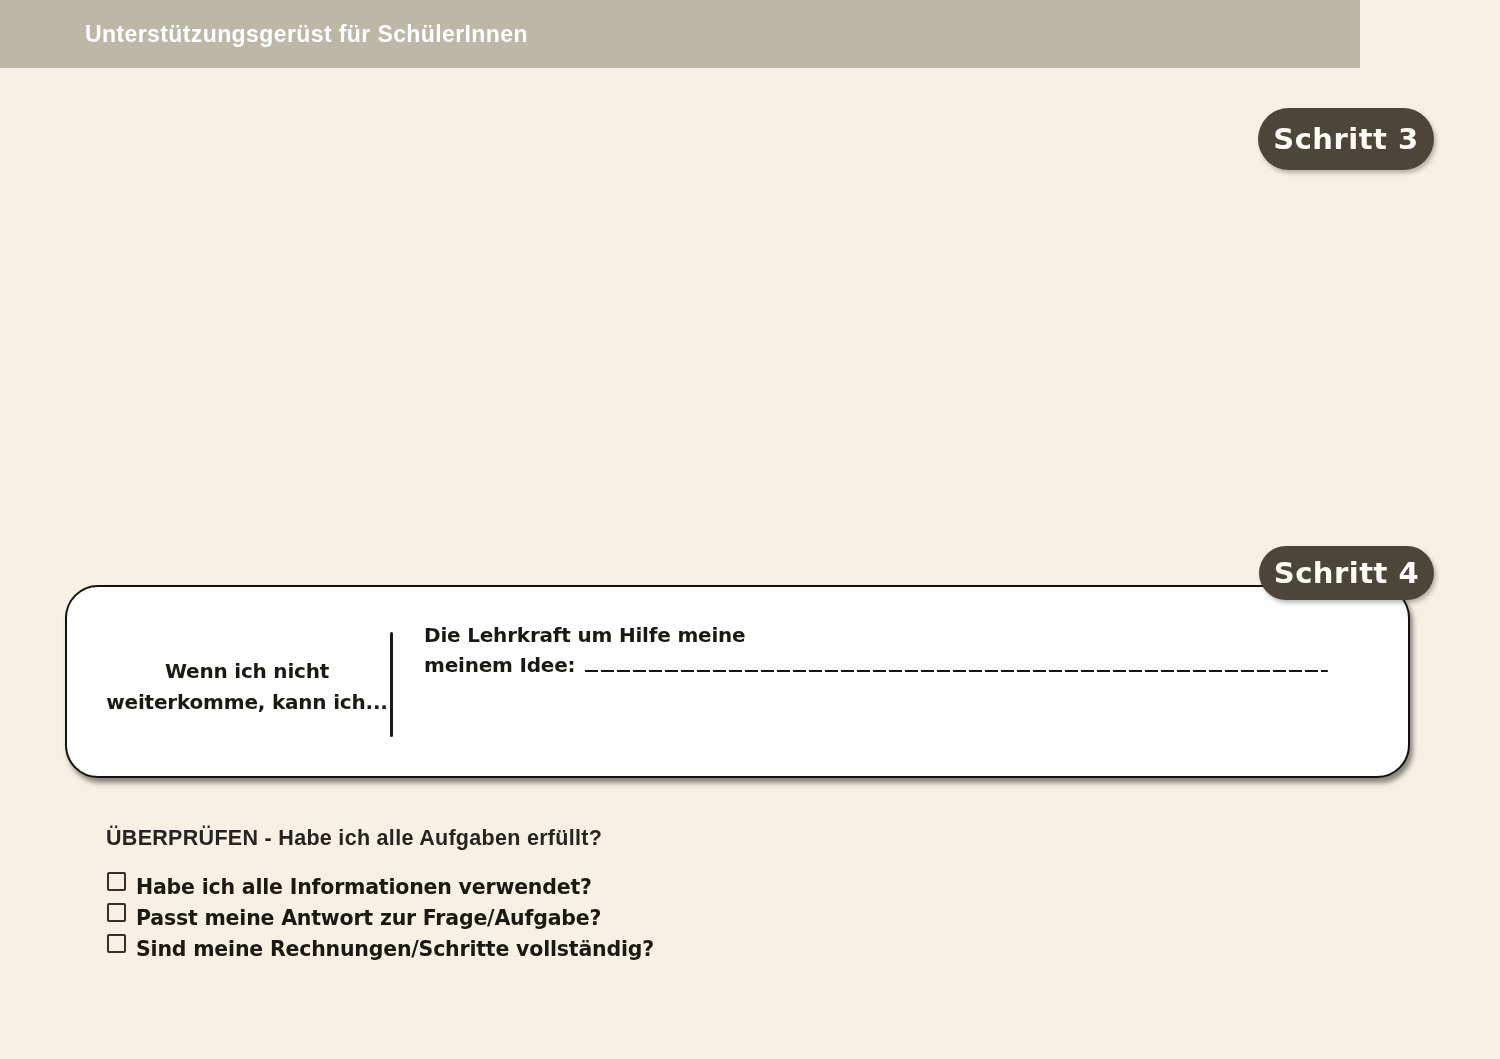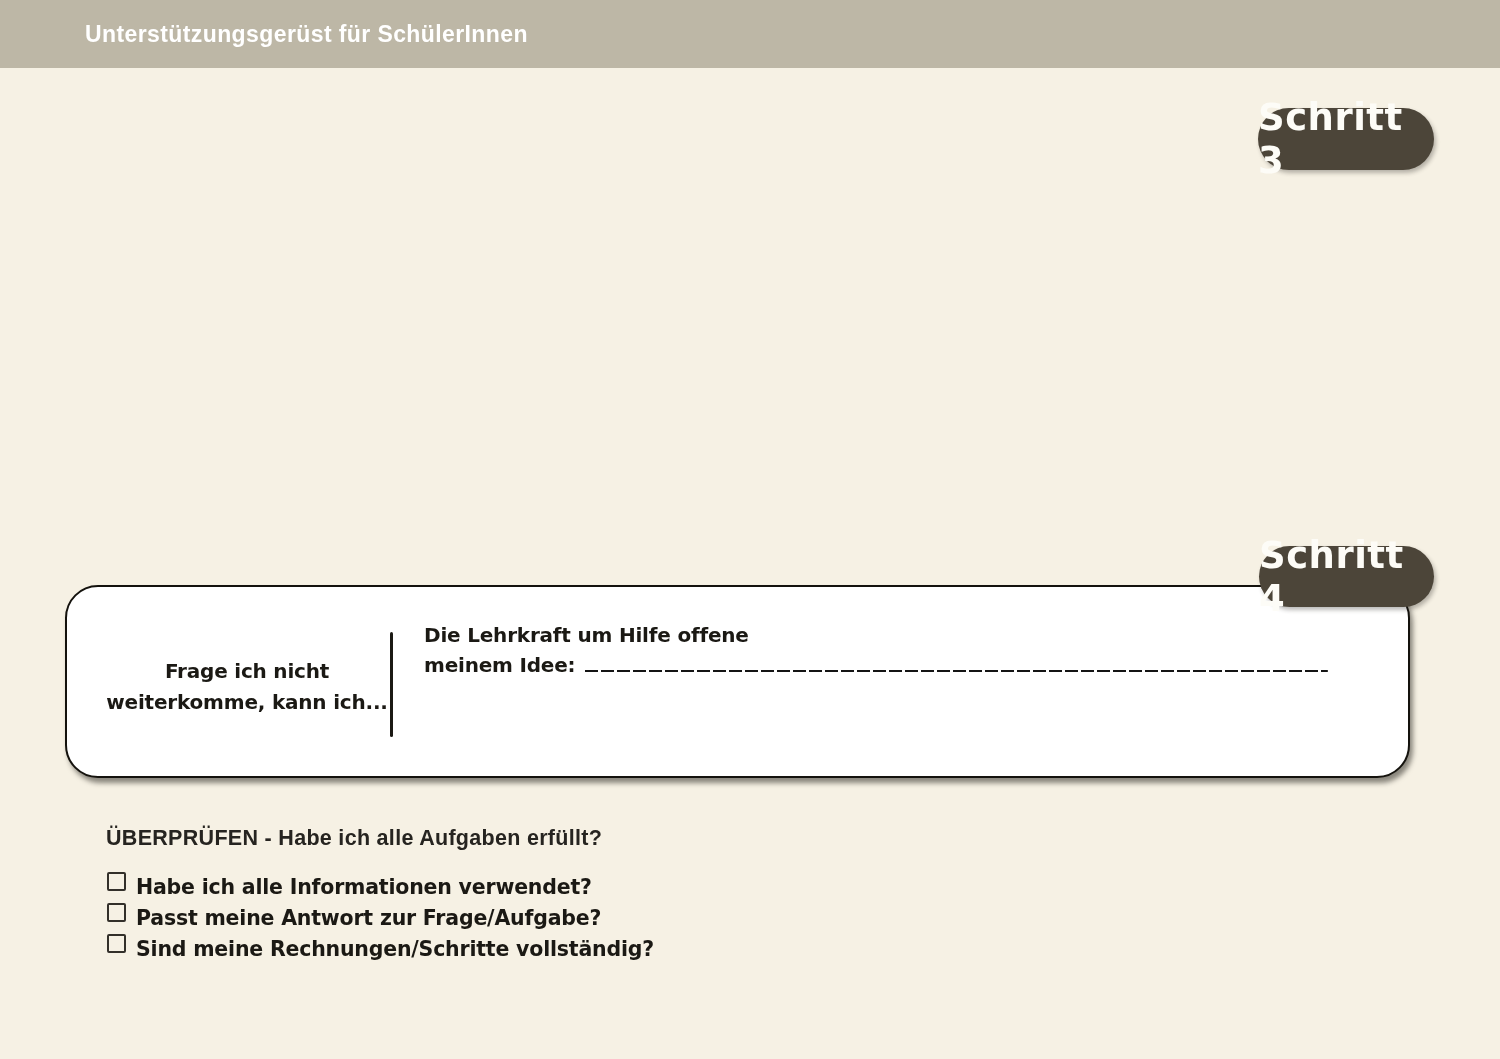--- a/index.html
+++ b/index.html
@@ -14,21 +14,21 @@
   body{
     background:var(--page-bg);
     font-family:"Liberation Sans",sans-serif;
     position:relative;
     overflow:hidden;
   }
   .stage{position:absolute;left:0;top:0;width:1500px;height:1059px;}
 
   
   .header-bar{
-    position:absolute;left:0;top:0;width:1500px;height:68px;
+    position:absolute;left:0;top:0;width:1360px;height:68px;
     background:var(--header-bg);
     display:flex;align-items:center;
   }
   .header-title{
     margin-left:85px;
     color:#ffffff;
     font-size:23px;
     font-weight:600;
     letter-spacing:0.4px;
   }
@@ -46,25 +46,25 @@
 
   
   .badge{
     position:absolute;
     background:var(--badge-bg);
     border-radius:32px;
     display:flex;align-items:center;justify-content:center;
     box-shadow:2px 3px 4px rgba(30,28,22,0.30);
   }
   .badge-step3{left:1258px;top:108px;width:176px;height:62px;}
-  .badge-step4{left:1259px;top:546px;width:175px;height:61px;}
+  .badge-step4{left:1259px;top:546px;width:175px;height:54px;}
   .badge-label{
     color:#fdfcf7;
     font-family:"DejaVu Sans",sans-serif;
-    font-size:37px;
+    font-size:29px;
     font-weight:bold;
     letter-spacing:0.5px;
   }
 
   
   .hand{
     font-family:"DejaVu Sans",sans-serif;
     font-weight:bold;
     color:var(--ink);
     letter-spacing:-0.2px;
@@ -145,25 +145,25 @@
   <div class="header-bar">
     <div class="header-title">Unterstützungsgerüst für SchülerInnen</div>
   </div>
 
 
   <div class="badge badge-step3">
     <span class="badge-label">Schritt 3</span>
   </div>
 
   <div class="card card-step4">
-    <div class="s4-left hand">Frage ich nicht weiterkomme, kann ich...</div>
+    <div class="s4-left hand">Wenn ich nicht weiterkomme, kann ich...</div>
     <div class="s4-divider"></div>
     <div class="s4-options">
       <div class="s4-row hand">
-        <span>Die Lehrkraft um Hilfe offene</span>
+        <span>Die Lehrkraft um Hilfe meine</span>
       </div>
       <div class="s4-row hand">
         <span>meinem Idee:</span>
         <span class="blank-long"></span>
       </div>
     </div>
   </div>
 
   <div class="badge badge-step4">
     <span class="badge-label">Schritt 4</span>

